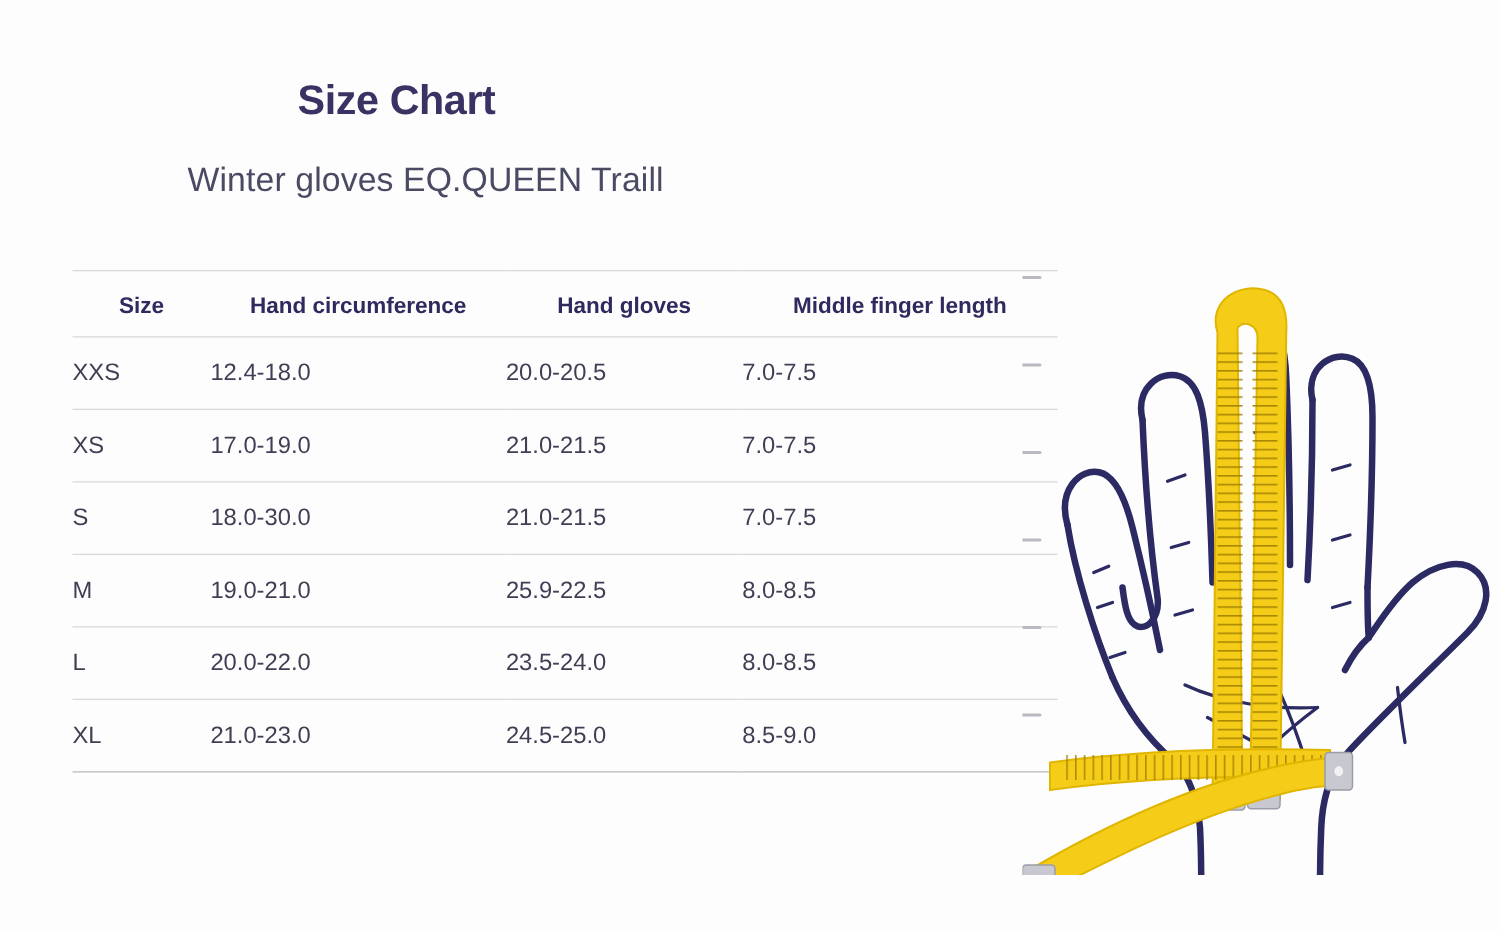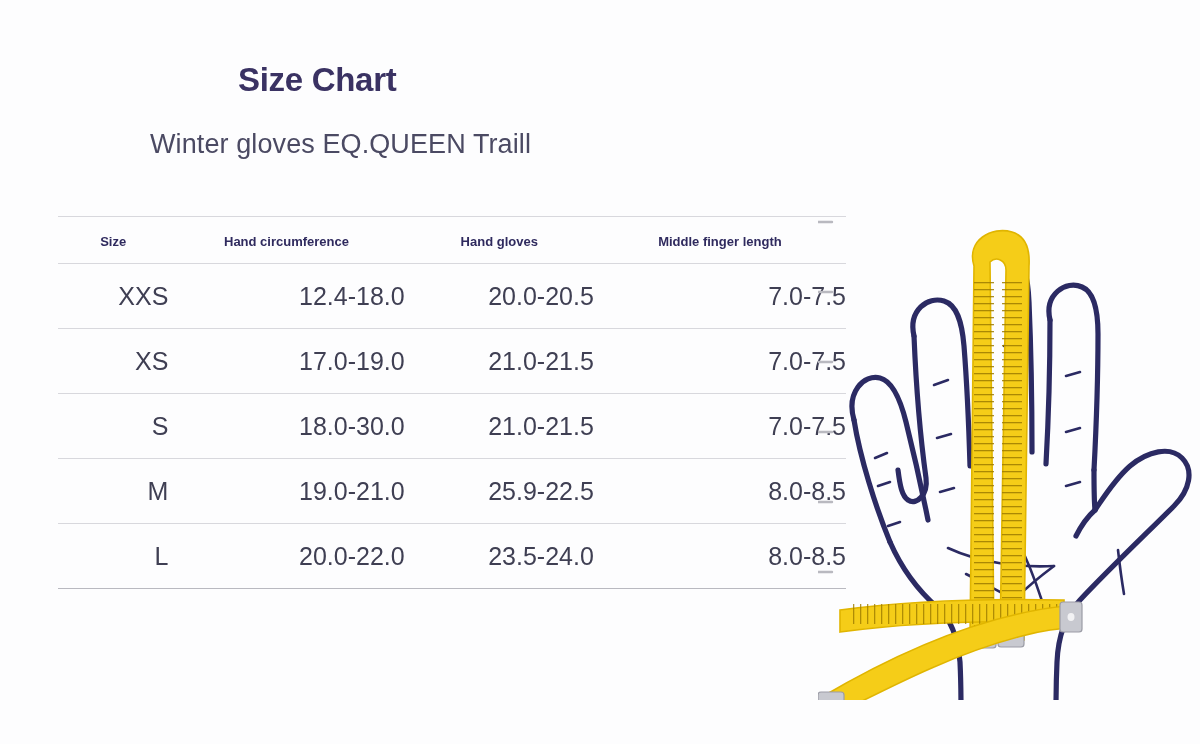--- a/index.html
+++ b/index.html
@@ -58,34 +58,34 @@
     width: 100%;
     border-collapse: collapse;
     table-layout: fixed;
   }
   table.size-table col.c-size   { width: 14%; }
   table.size-table col.c-circ   { width: 30%; }
   table.size-table col.c-len    { width: 24%; }
   table.size-table col.c-mid    { width: 32%; }
 
   table.size-table thead th {
-    font-size: 13px;
+    font-size: 18px;
     font-weight: bold;
     color: #2f2a5e;
     text-align: center;
     padding: 17px 0 14px 0;
     border-top: 1px solid #d8d8dd;
     border-bottom: 1px solid #d8d8dd;
     white-space: nowrap;
   }
   table.size-table tbody td {
-    font-size: 25px;
+    font-size: 19px;
     font-weight: normal;
     color: #3f3f53;
-    text-align: right;
+    text-align: left;
     padding: 18px 0 17px 0;
     border-bottom: 1px solid #d8d8dd;
   }
   table.size-table tbody tr:last-child td {
     border-bottom: 1px solid #b9b9c0;
   }
 
   
   .hand-figure {
     position: absolute;
@@ -149,20 +149,26 @@
           <td>M</td>
           <td>19.0-21.0</td>
           <td>25.9-22.5</td>
           <td>8.0-8.5</td>
         </tr>
         <tr>
           <td>L</td>
           <td>20.0-22.0</td>
           <td>23.5-24.0</td>
           <td>8.0-8.5</td>
+        </tr>
+        <tr>
+          <td>XL</td>
+          <td>21.0-23.0</td>
+          <td>24.5-25.0</td>
+          <td>8.5-9.0</td>
         </tr>
       </tbody>
     </table>
   </div>
 
   <div class="hand-figure">
     <svg viewBox="0 0 382 530" xmlns="http://www.w3.org/2000/svg">
       <defs>
         <pattern id="tickV" width="8" height="7" patternUnits="userSpaceOnUse">
           <rect x="0" y="0" width="8" height="1.3" fill="#9d7c00"></rect>

